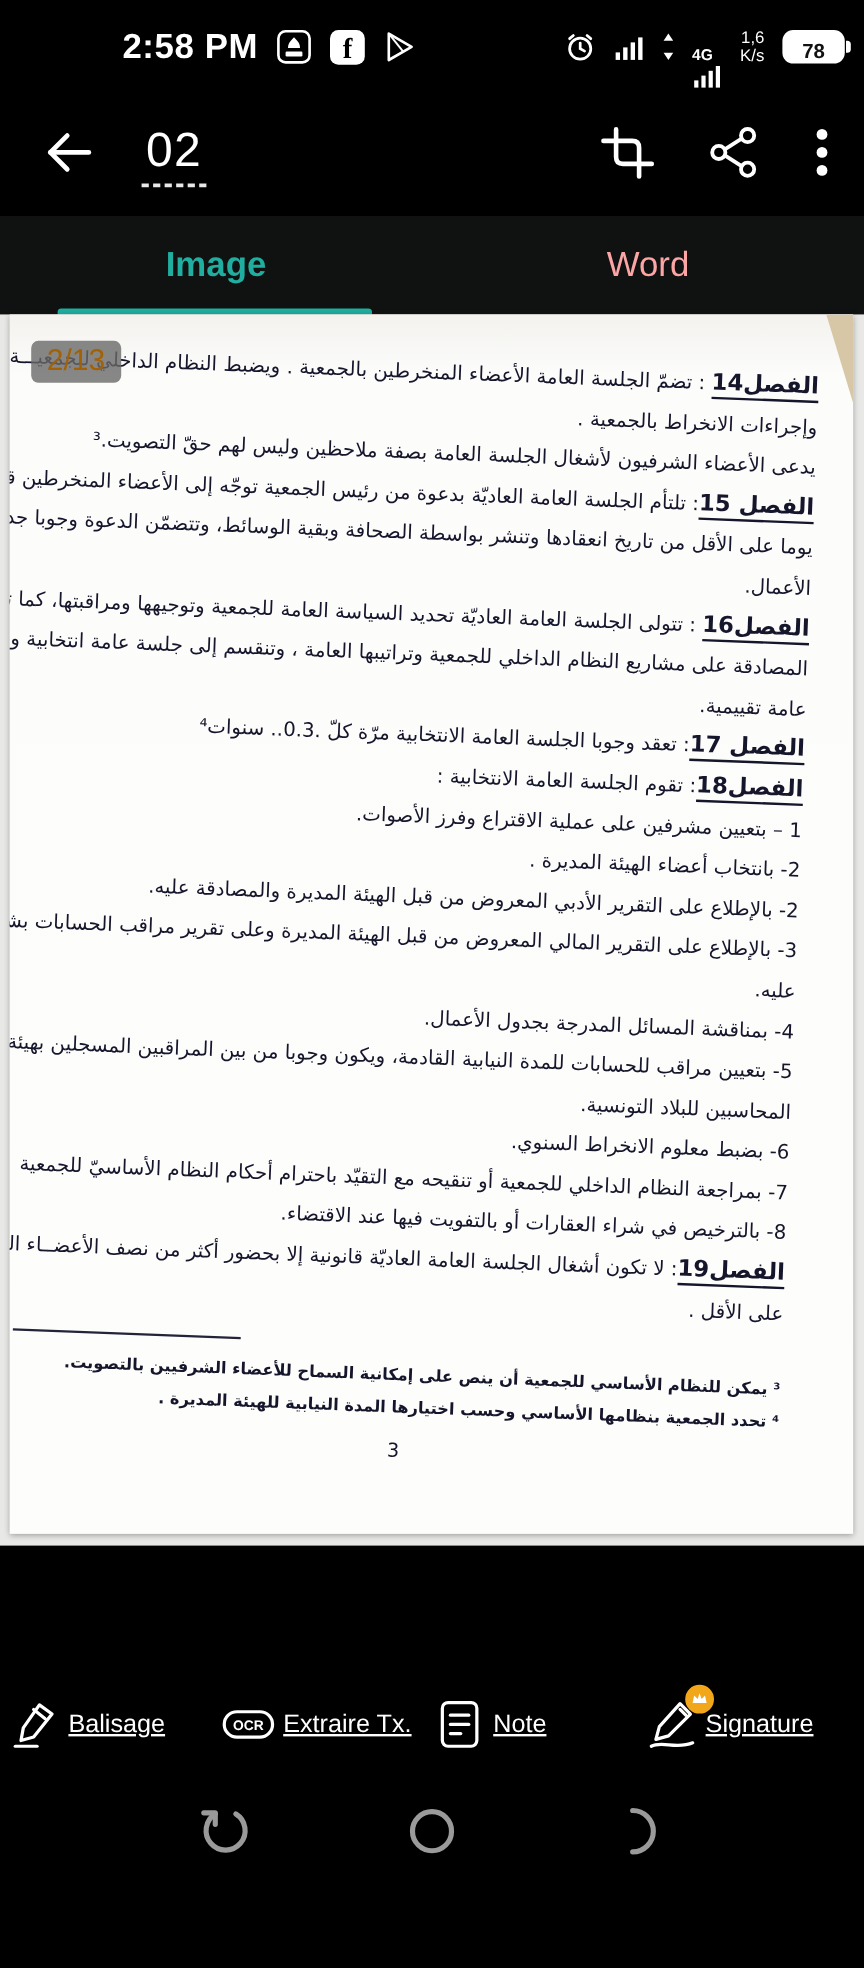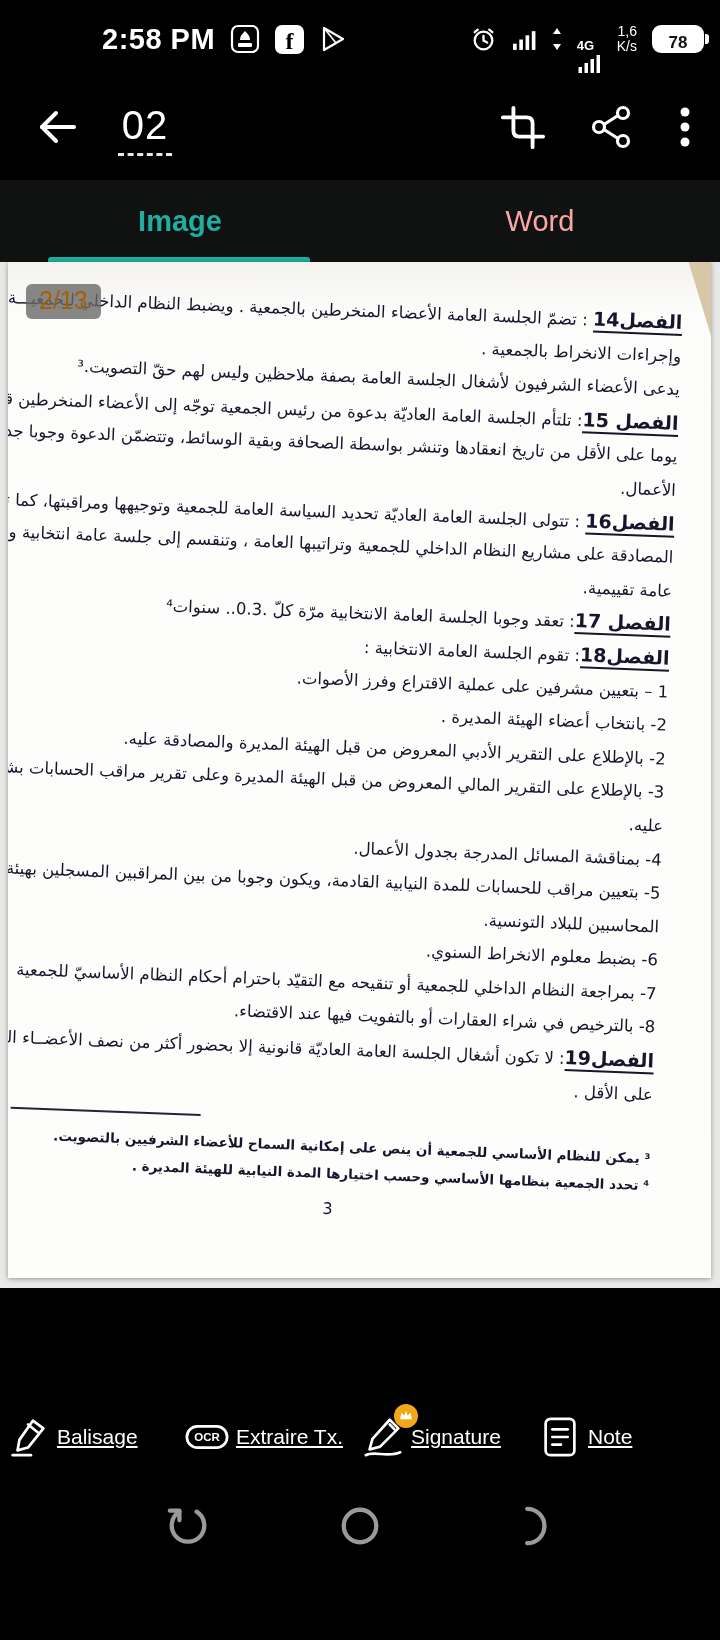--- a/index.html
+++ b/index.html
@@ -252,45 +252,45 @@
         <svg width="48" height="46" viewBox="0 0 48 48">
           <rect x="3" y="13" width="42" height="22" rx="11" fill="none" stroke="#fff" stroke-width="2.8"></rect>
           <text x="24" y="28.5" text-anchor="middle" font-size="12" font-weight="bold" fill="#fff" font-family="Liberation Sans, sans-serif">OCR</text>
         </svg>
       </span>
       <span class="lbl">Extraire Tx.</span>
     </div>
 
     <div class="tool">
       <span class="icon-wrap">
+        <svg width="46" height="46" viewBox="0 0 48 48" fill="none" stroke="#fff" stroke-width="2.8" stroke-linecap="round">
+          <rect x="9" y="5" width="30" height="38" rx="5"></rect>
+          <line x1="16" y1="16" x2="32" y2="16"></line>
+          <line x1="16" y1="24" x2="32" y2="24"></line>
+          <line x1="16" y1="32" x2="25" y2="32"></line>
+        </svg>
+      </span>
+      <span class="lbl">Note</span>
+    </div>
+
+    <div class="tool">
+      <span class="icon-wrap">
         <svg width="46" height="46" viewBox="0 0 48 48" fill="none" stroke="#fff" stroke-width="2.8" stroke-linecap="round" stroke-linejoin="round">
           <path d="M31 6 L40 15 L21 34 L10 37 L13 26 Z"></path>
           <line x1="31" y1="11" x2="36" y2="16"></line>
           <path d="M6 43 C 15 38, 28 46, 42 40"></path>
         </svg>
         <span class="crown-badge">
           <svg viewBox="0 0 20 20" width="18" height="18">
             <path d="M3.5 13.5 L5 6.5 L8.2 9.8 L10 4.5 L11.8 9.8 L15 6.5 L16.5 13.5 Z" fill="#fff"></path>
           </svg>
         </span>
       </span>
       <span class="lbl">Signature</span>
     </div>
-
-    <div class="tool">
-      <span class="icon-wrap">
-        <svg width="46" height="46" viewBox="0 0 48 48" fill="none" stroke="#fff" stroke-width="2.8" stroke-linecap="round">
-          <rect x="9" y="5" width="30" height="38" rx="5"></rect>
-          <line x1="16" y1="16" x2="32" y2="16"></line>
-          <line x1="16" y1="24" x2="32" y2="24"></line>
-          <line x1="16" y1="32" x2="25" y2="32"></line>
-        </svg>
-      </span>
-      <span class="lbl">Note</span>
-    </div>
   </div>
 
   <div class="nav-bar">
     <span>
       <svg width="44" height="44" viewBox="0 0 46 46" fill="none" stroke="#9a9a9a" stroke-width="4.5" stroke-linecap="round" stroke-linejoin="round">
         <path d="M14 8 A 17 17 0 1 0 32 8"></path>
         <path d="M14 17 L14 7 L4 7"></path>
       </svg>
     </span>
     <span>

